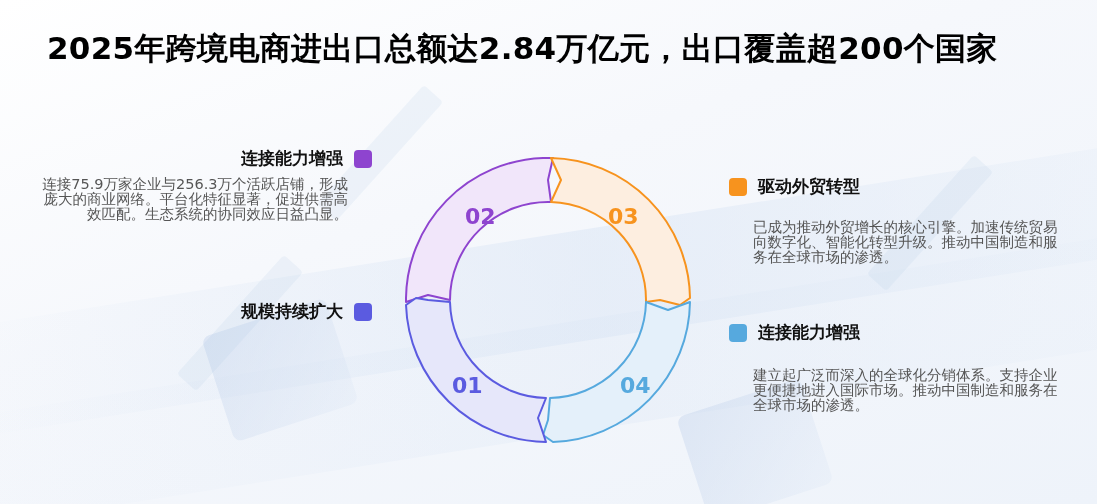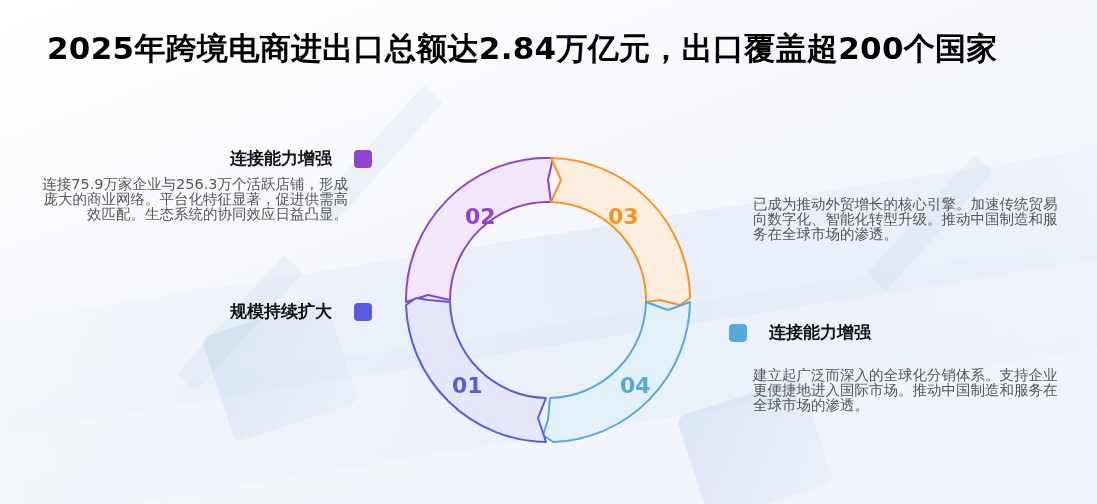--- a/index.html
+++ b/index.html
@@ -25,21 +25,21 @@
       background: rgba(160,190,225,0.12); transform: rotate(-48deg);
     }
 
     .title {
       position: absolute; left: 47px; top: 28px;
       font-size: 31px; font-weight: bold; color: #000000; letter-spacing: 0.3px;
       white-space: nowrap;
     }
 
     .block { position: absolute; }
-    .head { display: flex; align-items: center; gap: 22px; }
+    .head { display: flex; align-items: center; gap: 11px; }
     .head .label { font-size: 17px; font-weight: bold; color: #111; white-space: nowrap; }
     .marker { width: 18px; height: 18px; border-radius: 4px; flex: none; }
     .desc { font-size: 14.5px; line-height: 15px; color: #555; }
 
     .left .head { justify-content: flex-end; }
     .left .desc { text-align: right; }
 
     #b-connect { left: 30px; top: 147px; width: 342px; }
     #b-connect .desc { margin-top: 7px; width: 318px; }
     #b-scale { left: 30px; top: 300px; width: 342px; }
@@ -74,20 +74,24 @@
 </div>
 
 <div class="block left" id="b-scale">
   <div class="head">
     <span class="label">规模持续扩大</span>
     <span class="marker" style="background:#5B5BE0;"></span>
   </div>
 </div>
 
 <div class="block right" id="b-drive">
+  <div class="head">
+    <span class="marker" style="background:#F7931E;"></span>
+    <span class="label">驱动外贸转型</span>
+  </div>
   <div class="desc">已成为推动外贸增长的核心引擎。加速传统贸易向数字化、智能化转型升级。推动中国制造和服务在全球市场的渗透。</div>
 </div>
 
 <div class="block right" id="b-network">
   <div class="head">
     <span class="marker" style="background:#56A9DE;"></span>
     <span class="label">连接能力增强</span>
   </div>
   <div class="desc">建立起广泛而深入的全球化分销体系。支持企业更便捷地进入国际市场。推动中国制造和服务在全球市场的渗透。</div>
 </div>

